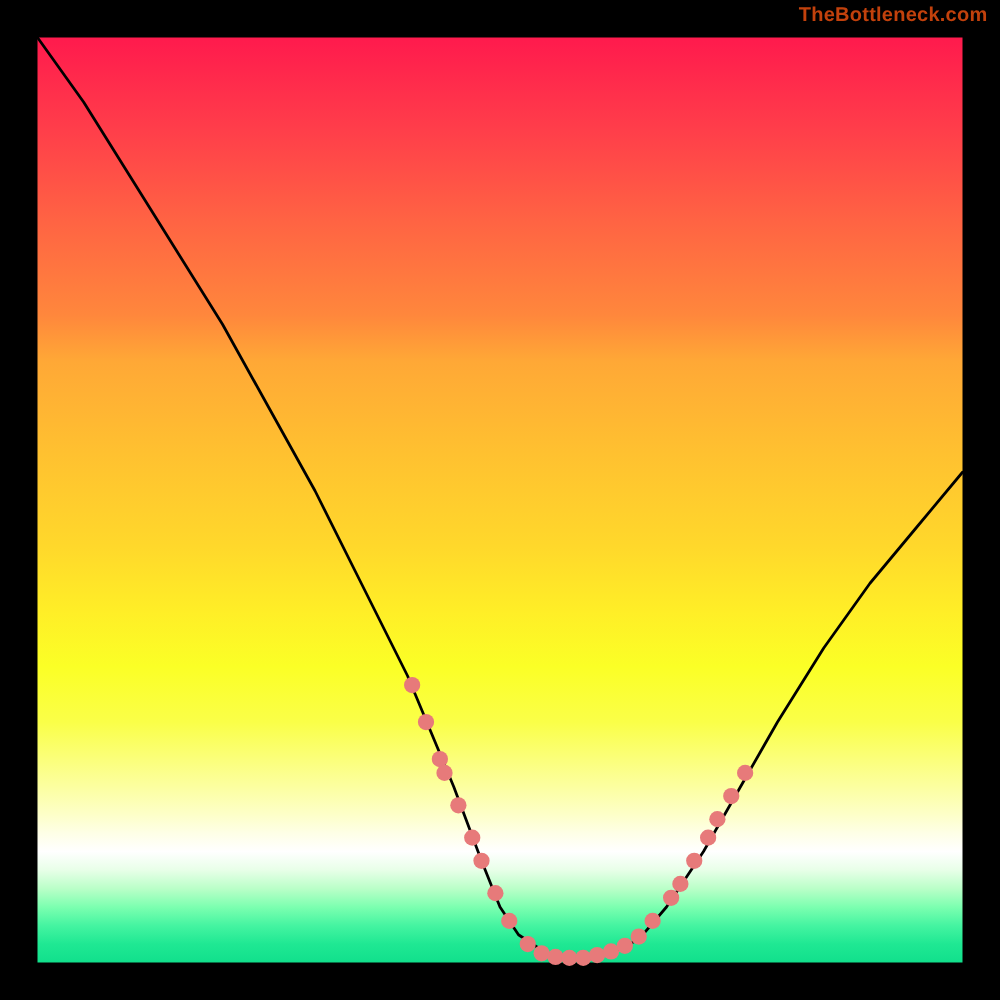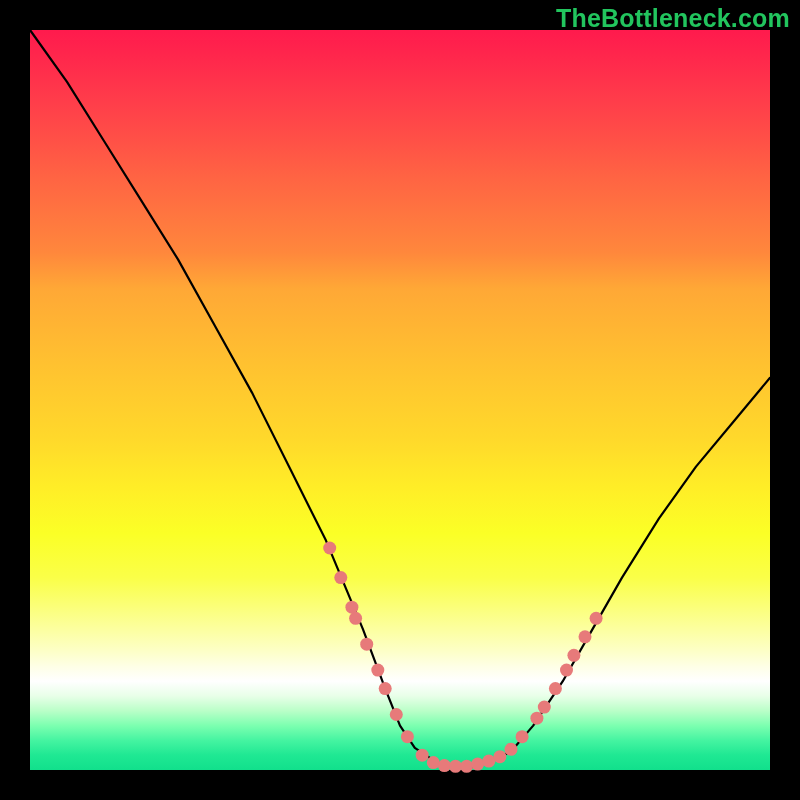--- a/index.html
+++ b/index.html
@@ -45,22 +45,22 @@
       #baffc8 92%,
       #7cffb0 94%,
       #45f4a1 96%,
       #1fe893 98%,
       #11e08c 100%);
   }
   .brand {
     position: absolute;
     top: 4px;
     right: 10px;
-    color: #22c55e;
-    font-size: 25px;
+    color: #c2410c;
+    font-size: 16px;
     font-weight: 600;
     letter-spacing: 0.2px;
   }
   svg.curve-layer {
     position: absolute;
     left: 30px;
     top: 30px;
     width: 740px;
     height: 740px;
     overflow: visible;

